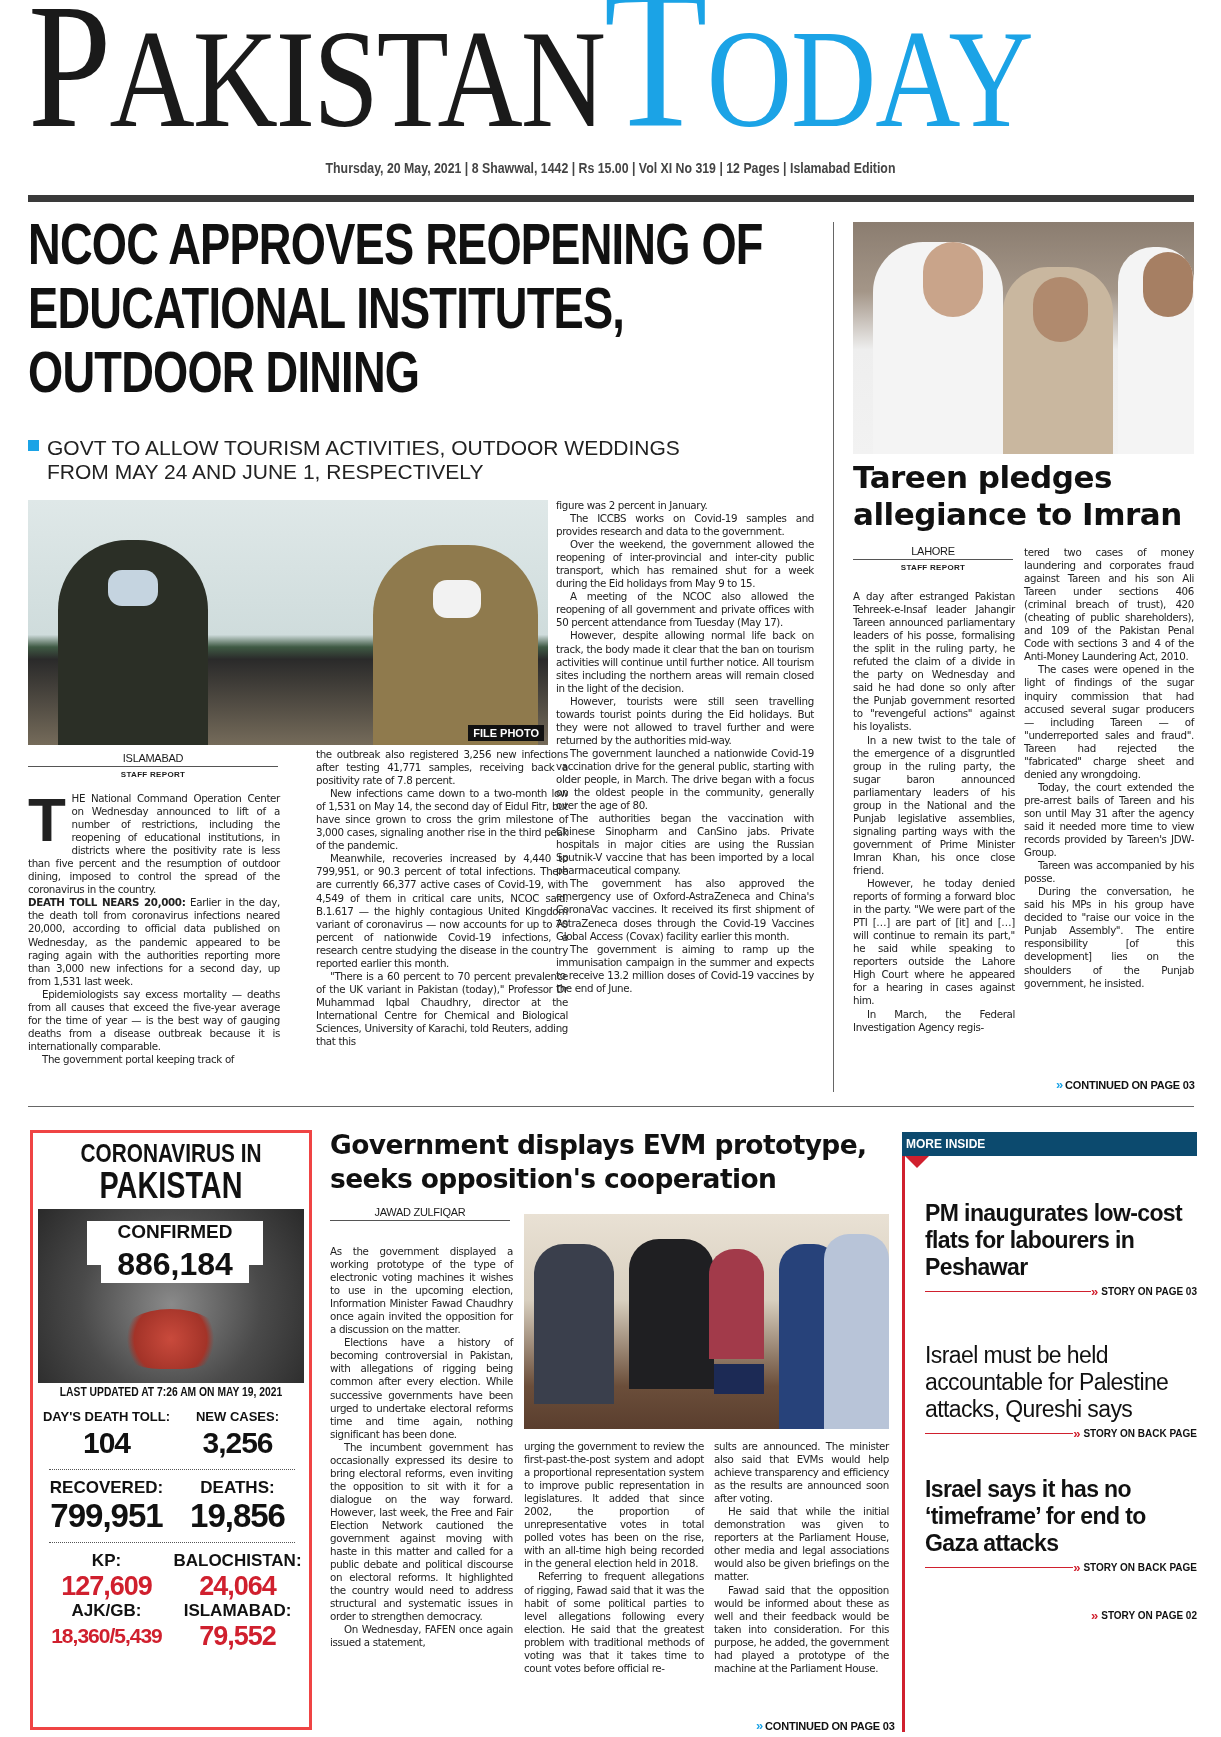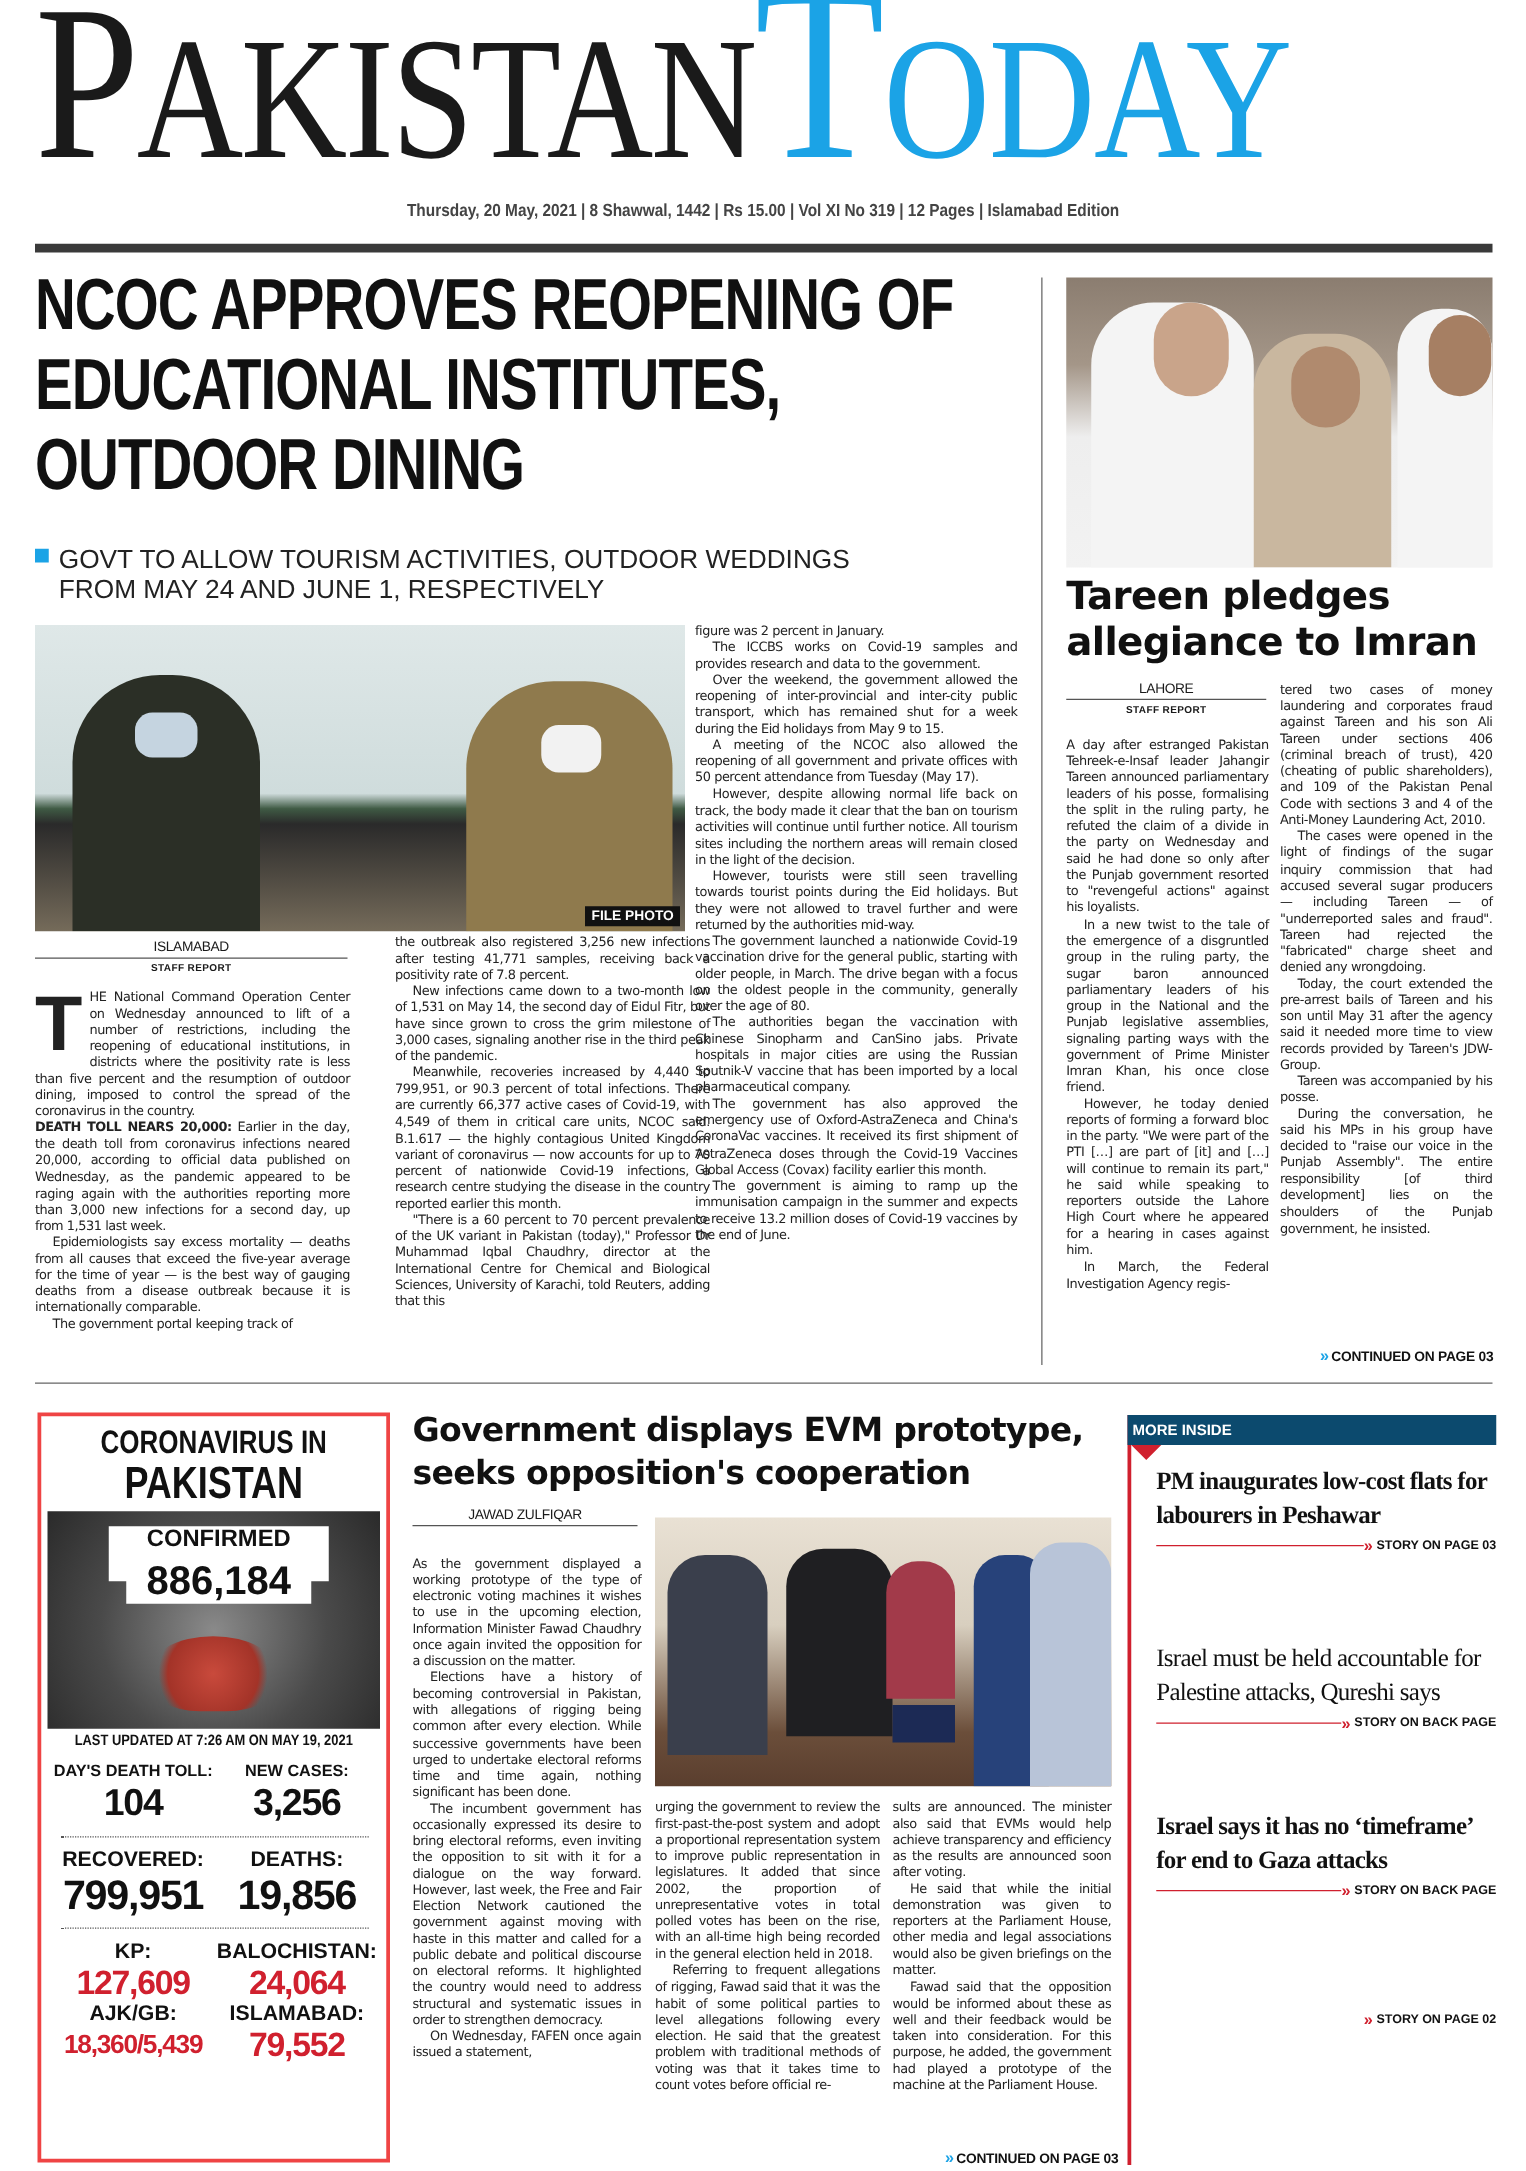--- a/index.html
+++ b/index.html
@@ -109,21 +109,21 @@
   .dotted { border-top: 1px dotted #555; margin: 8px 8px 8px 8px; }
 
   
   .evm-head { left: 330px; top: 1128px; width: 570px; font-family: "DejaVu Sans", sans-serif; font-weight: bold; font-size: 26.5px; line-height: 34px; letter-spacing: -0.6px; color: #111; }
 
   
   .more { left: 902px; top: 1132px; width: 292px; height: 600px; border-left: 3px solid #d0202e; }
   .more-bar { position: absolute; left: -3px; top: 0; width: 295px; height: 24px; background: #0c4a6e; color: #fff; font-family: "Liberation Sans", sans-serif; font-weight: bold; font-size: 12px; line-height: 24px; padding-left: 4px; }
   .more-tri { position: absolute; left: 0; top: 24px; width: 0; height: 0; border-left: 12px solid transparent; border-right: 12px solid transparent; border-top: 12px solid #d0202e; }
   .mi-item { position: absolute; left: 20px; width: 272px; }
-  .mi-head { font-family: Liberation Serif, serif; font-size: 20px; line-height: 27px; color: #111; letter-spacing: -0.6px; }
+  .mi-head { font-family: Liberation Sans, sans-serif; font-size: 23px; line-height: 27px; color: #111; letter-spacing: -0.6px; margin-top: 28px; }
   .mi-head.bold { font-weight: bold; }
   .mi-link { display: flex; align-items: center; justify-content: flex-end; margin-top: 3px; font-family: "Liberation Sans", sans-serif; font-weight: bold; font-size: 10px; color: #111; white-space: nowrap; }
   .mi-link .line { flex: 1; height: 1.5px; background: #d0202e; margin-right: 0; }
   .mi-link .arrow { color: #d0202e; font-size: 13px; margin: 0 3px 0 0; }
   .mi-1 { top: 40px; }
   .mi-2 { top: 182px; }
   .mi-3 { top: 316px; }
   .mi-4 { top: 458px; }
   .mi-4 .mi-link { margin-top: 18px; }
   .mi-4 .mi-link .line { background: transparent; }
@@ -205,21 +205,21 @@
   <p class="noind">A day after estranged Pakistan Tehreek-e-Insaf leader Jahangir Tareen announced parliamentary leaders of his posse, formalising the split in the ruling party, he refuted the claim of a divide in the party on Wednesday and said he had done so only after the Punjab government resorted to "revengeful actions" against his loyalists.</p>
   <p>In a new twist to the tale of the emergence of a disgruntled group in the ruling party, the sugar baron announced parliamentary leaders of his group in the National and the Punjab legislative assemblies, signaling parting ways with the government of Prime Minister Imran Khan, his once close friend.</p>
   <p>However, he today denied reports of forming a forward bloc in the party. "We were part of the PTI […] are part of [it] and […] will continue to remain its part," he said while speaking to reporters outside the Lahore High Court where he appeared for a hearing in cases against him.</p>
   <p>In March, the Federal Investigation Agency regis-</p>
 </div>
 <div class="abs col col-e">
   <p class="noind">tered two cases of money laundering and corporates fraud against Tareen and his son Ali Tareen under sections 406 (criminal breach of trust), 420 (cheating of public shareholders), and 109 of the Pakistan Penal Code with sections 3 and 4 of the Anti-Money Laundering Act, 2010.</p>
   <p>The cases were opened in the light of findings of the sugar inquiry commission that had accused several sugar producers — including Tareen — of "underreported sales and fraud". Tareen had rejected the "fabricated" charge sheet and denied any wrongdoing.</p>
   <p>Today, the court extended the pre-arrest bails of Tareen and his son until May 31 after the agency said it needed more time to view records provided by Tareen's JDW-Group.</p>
   <p>Tareen was accompanied by his posse.</p>
-  <p>During the conversation, he said his MPs in his group have decided to "raise our voice in the Punjab Assembly". The entire responsibility [of third development] lies on the shoulders of the Punjab government, he insisted.</p>
+  <p>During the conversation, he said his MPs in his group have decided to "raise our voice in the Punjab Assembly". The entire responsibility [of this development] lies on the shoulders of the Punjab government, he insisted.</p>
 </div>
 <div class="abs continued cont-tareen">
   <span class="arrow">»</span><span>CONTINUED ON PAGE 03</span>
 </div>
 
 <div class="abs mid-rule"></div>
 
 <div class="abs corona">
   <div class="corona-title">
     <span class="l1">CORONAVIRUS IN</span>

